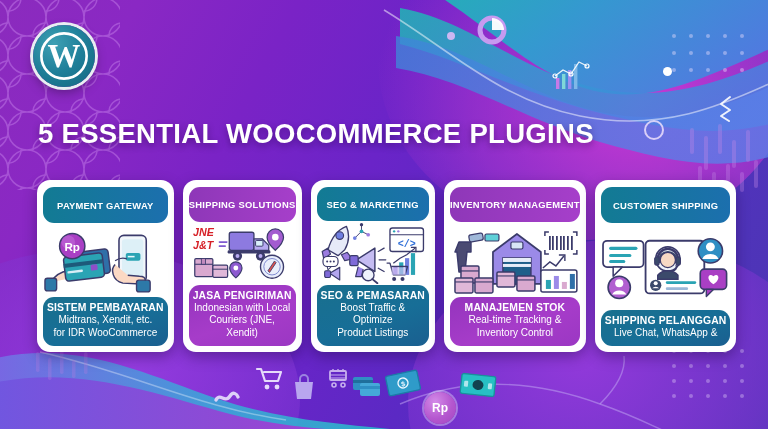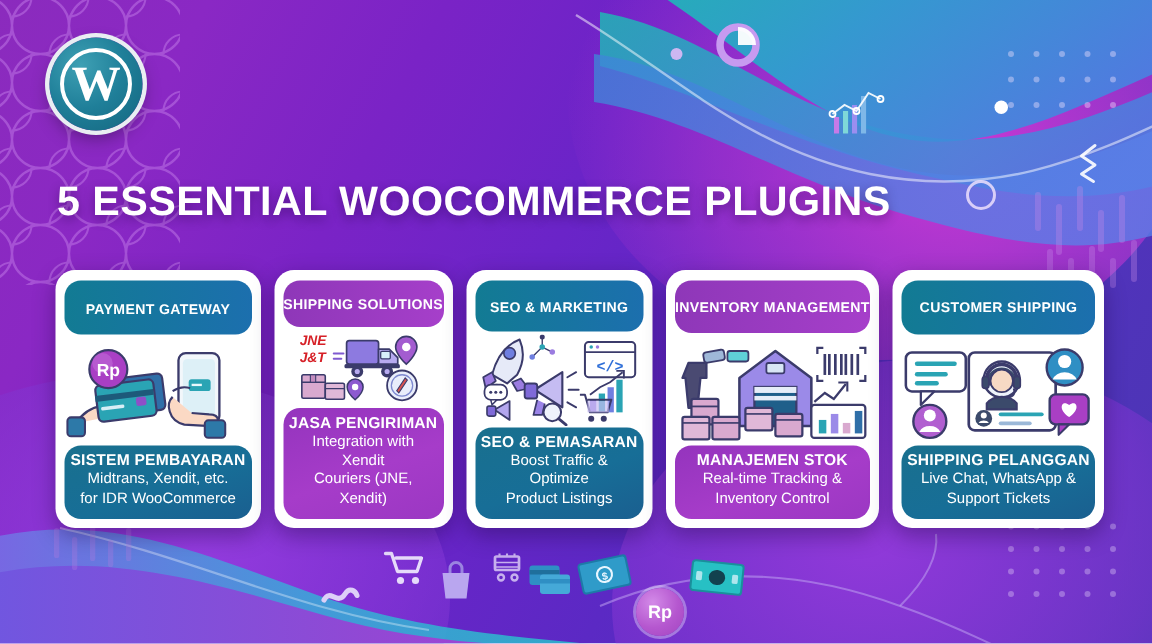--- a/index.html
+++ b/index.html
@@ -400,21 +400,21 @@
           <path d="M56 46 a7.5 7.5 0 0 1 7.5 7.5 c0 5.5 -7.5 12 -7.5 12 s-7.5 -6.5 -7.5 -12 a7.5 7.5 0 0 1 7.5 -7.5Z" fill="#8d5ad0" stroke="#3b3b6b" stroke-width="1.4"></path>
           <circle cx="56" cy="53.5" r="3" fill="#ffffff"></circle>
 
           <circle cx="100" cy="52" r="14" fill="#e9eefb" stroke="#3b3b6b" stroke-width="1.7"></circle>
           <circle cx="100" cy="52" r="10" fill="none" stroke="#7f8ad0" stroke-width="1.2"></circle>
           <path d="M95 57 L103 45 L105 47 L97 59 Z" fill="#d9534f" stroke="#3b3b6b" stroke-width="1"></path>
         </svg>
       </div>
       <div class="card-foot foot-purple">
         <div class="foot-title">JASA PENGIRIMAN</div>
-        <div class="foot-sub">Integration with Xendit</div>
+        <div class="foot-sub">Indonesian with Local</div>
         <div class="foot-sub">Couriers (JNE, Xendit)</div>
       </div>
     </div>
 
     <div class="card">
       <div class="card-head head-teal">SEO &amp; MARKETING</div>
       <div class="card-art">
         <svg viewBox="0 0 128 72">
 
           <path d="M10 32 q6 -22 22 -28 q6 14 -2 28 l-8 7 Z" fill="#e6eaf8" stroke="#3b3b6b" stroke-width="1.6" stroke-linejoin="round"></path>
@@ -570,18 +570,17 @@
           <path d="M11 63 a7.6 6.4 0 0 1 14 0 Z" fill="#ffffff"></path>
 
           <rect x="98" y="38" width="26" height="20" rx="4" fill="#a93fc4" stroke="#3b3b6b" stroke-width="1.6"></rect>
           <path d="M104 58 l0 7 l7 -7 Z" fill="#a93fc4" stroke="#3b3b6b" stroke-width="1.4" stroke-linejoin="round"></path>
           <path d="M111 53 c-8 -5 -5 -12 0 -8 c5 -4 8 3 0 8 Z" fill="#ffffff"></path>
         </svg>
       </div>
       <div class="card-foot foot-teal">
         <div class="foot-title">SHIPPING PELANGGAN</div>
         <div class="foot-sub">Live Chat, WhatsApp &amp;</div>
-        <div class="foot-sub">Support Tickets</div>
       </div>
     </div>
 
   </div>
 </div>
 
 </body></html>

